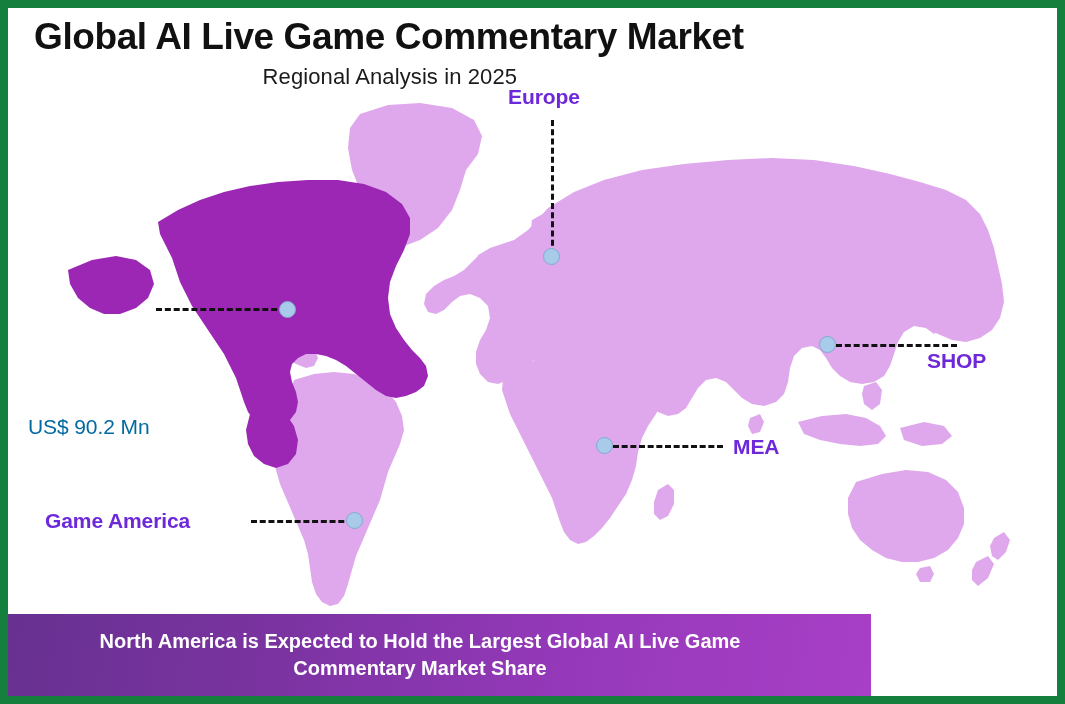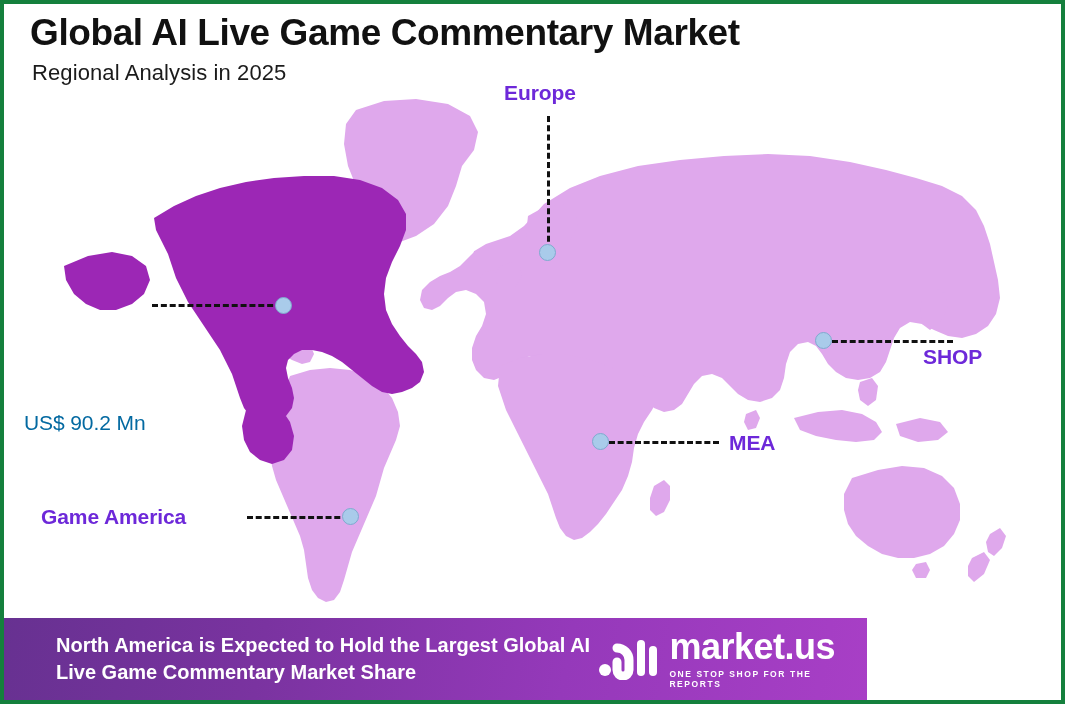--- a/index.html
+++ b/index.html
@@ -8,23 +8,24 @@
     background: #ffffff;
   }
   body {
     font-family: "Liberation Sans", sans-serif;
   }
   #infographic {
     position: relative;
     width: 1065px;
     height: 704px;
     box-sizing: border-box;
-    border: 4px solid #15803d;
+    border: 8px solid #15803d;
     background: #ffffff;
     overflow: hidden;
+    text-align: center;
   }
 
   
   .header {
     position: absolute;
     left: 26px;
     top: 8px;
     z-index: 30;
   }
   .title {
@@ -225,29 +226,15 @@
   <div class="marker" style="left:588px; top:429px;"></div>
   <div class="leader" style="left:605px; top:437px; width:110px;"></div>
   <div class="region-label" style="left:725px; top:427px;">MEA</div>
 
   <div class="region-label" style="left:37px; top:501px;">Game America</div>
   <div class="leader" style="left:243px; top:512px; width:102px;"></div>
   <div class="marker" style="left:338px; top:504px;"></div>
 
   <div class="footer">
     <div class="footer-text">North America is Expected to Hold the Largest Global AI Live Game Commentary Market Share</div>
-    <div class="logo">
-      <span class="logo-mark">
-        <svg width="62" height="46" viewBox="0 0 62 46" aria-hidden="true">
-          <circle cx="8" cy="36" r="6" fill="#ffffff"></circle>
-          <path d="M20 14 a12 12 0 0 1 12 12 v10 a6 6 0 0 1 -12 0 v-8" fill="none" stroke="#ffffff" stroke-width="9" stroke-linecap="round"></path>
-          <rect x="40" y="6" width="8" height="36" rx="4" fill="#ffffff"></rect>
-          <rect x="52" y="12" width="8" height="30" rx="4" fill="#ffffff"></rect>
-        </svg>
-      </span>
-      <span class="logo-textblock">
-        <span class="logo-word">market.us</span>
-        <span class="logo-tagline">ONE STOP SHOP FOR THE REPORTS</span>
-      </span>
-    </div>
   </div>
 
 </div>
 
 </body></html>

